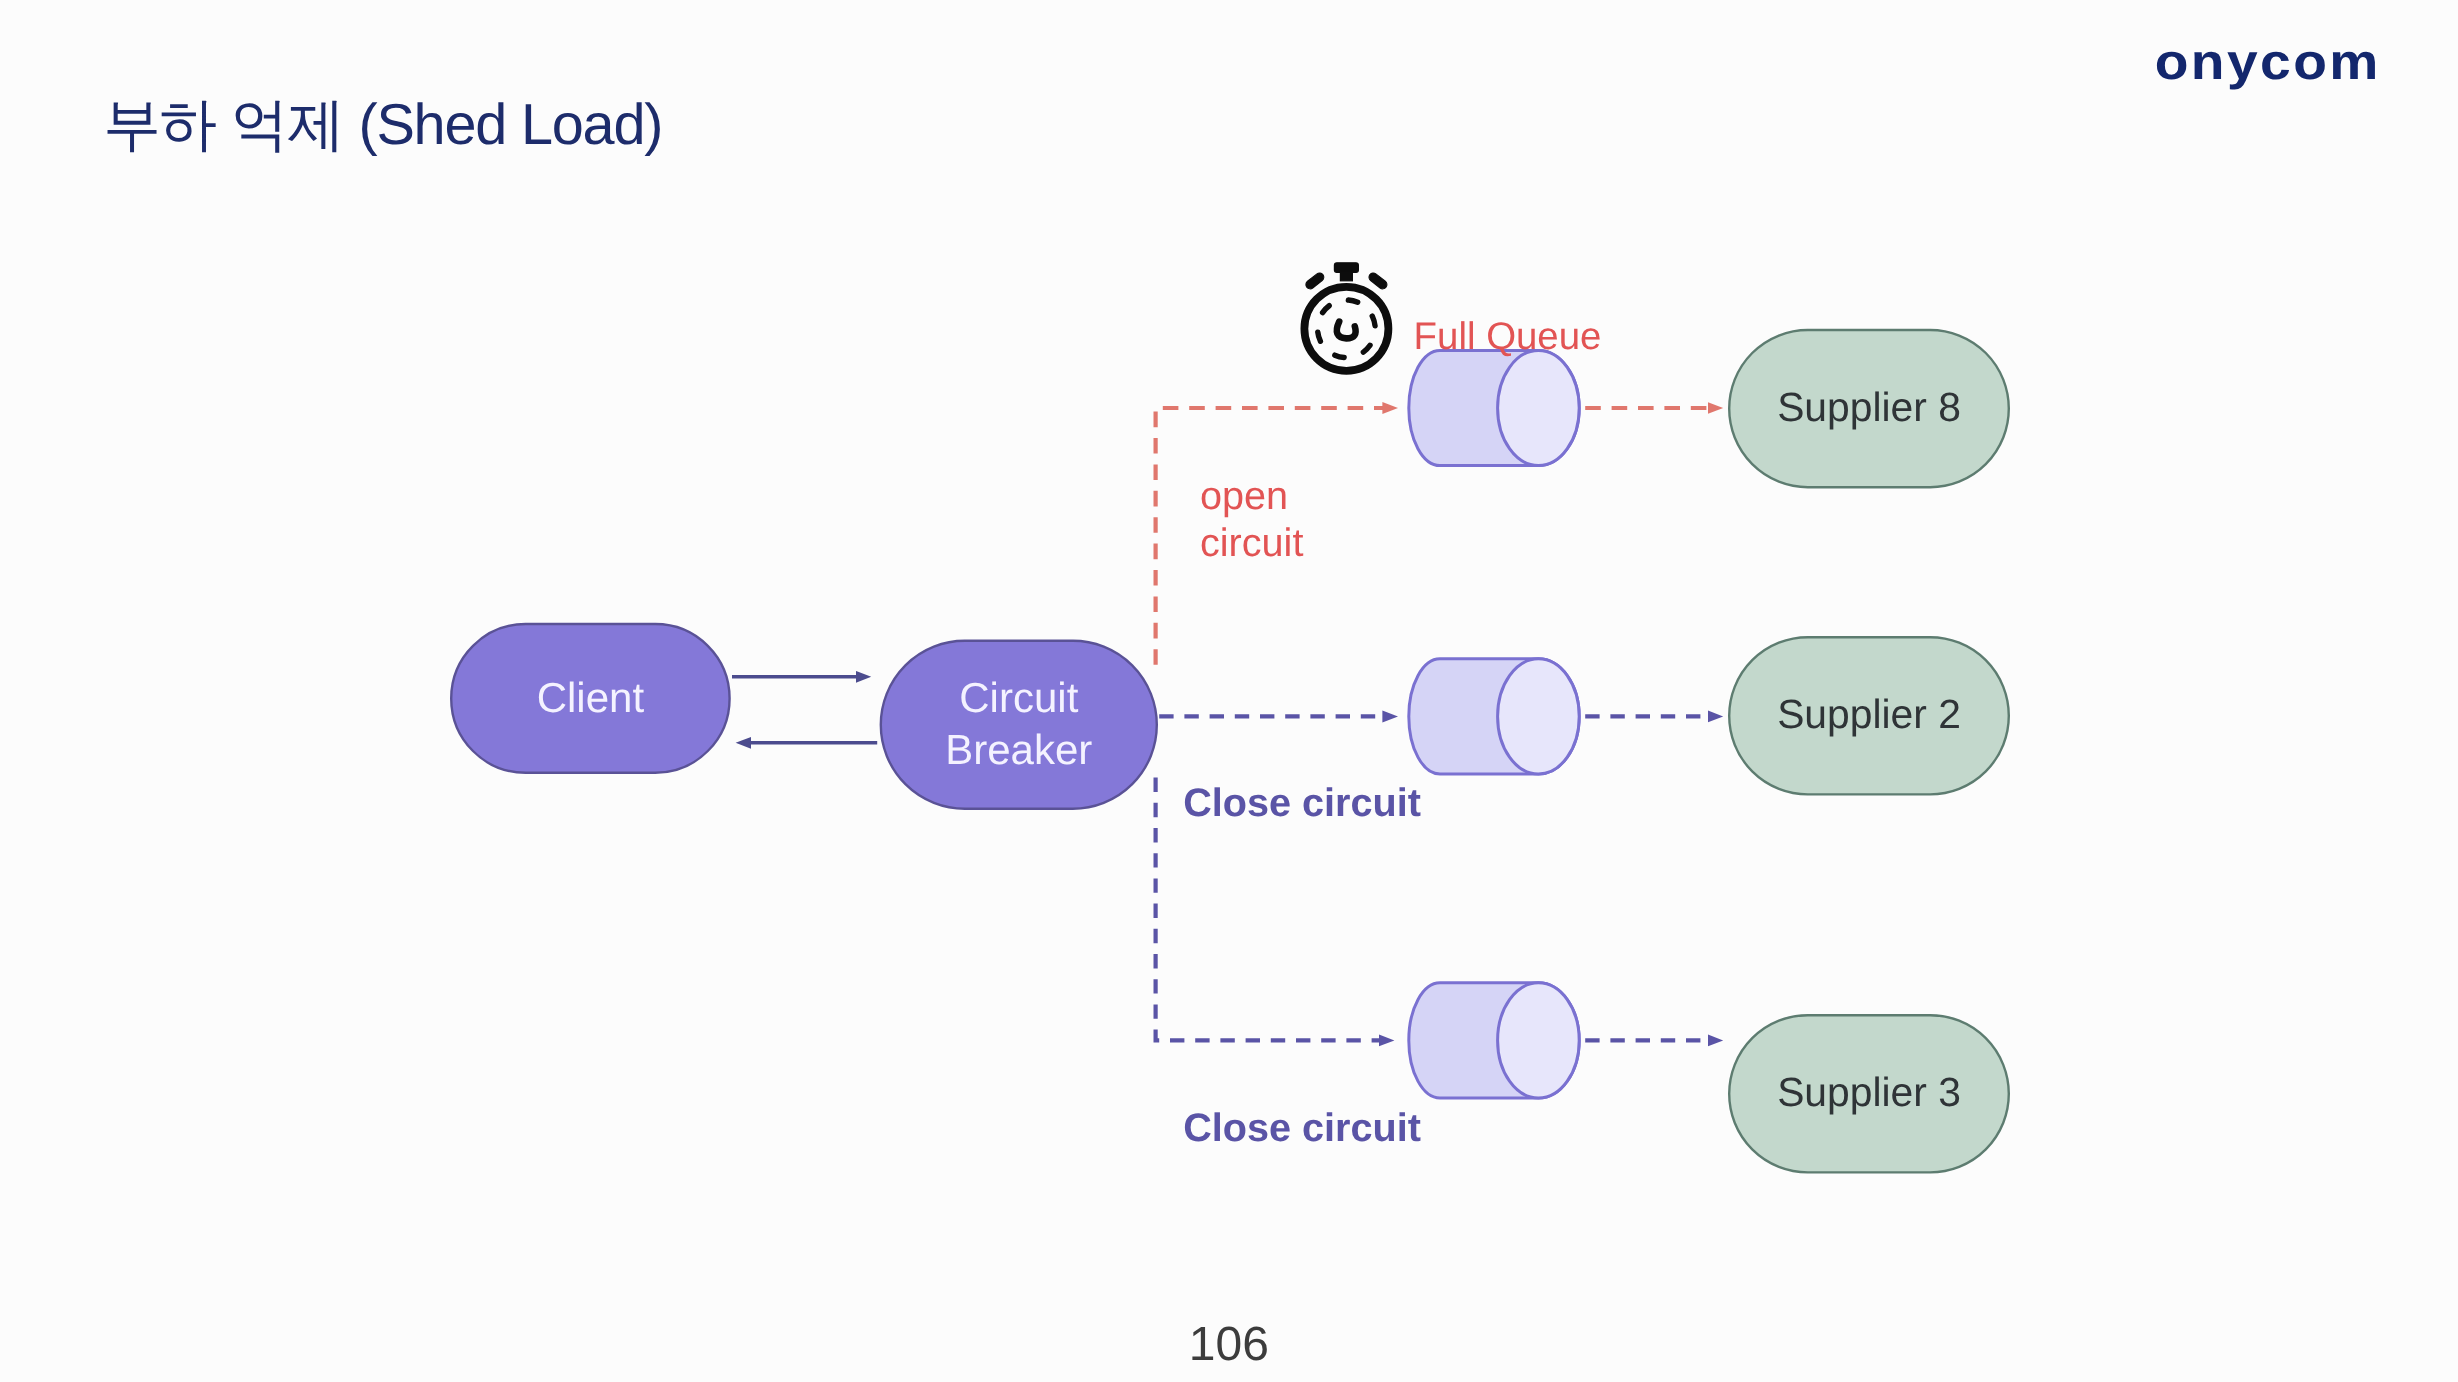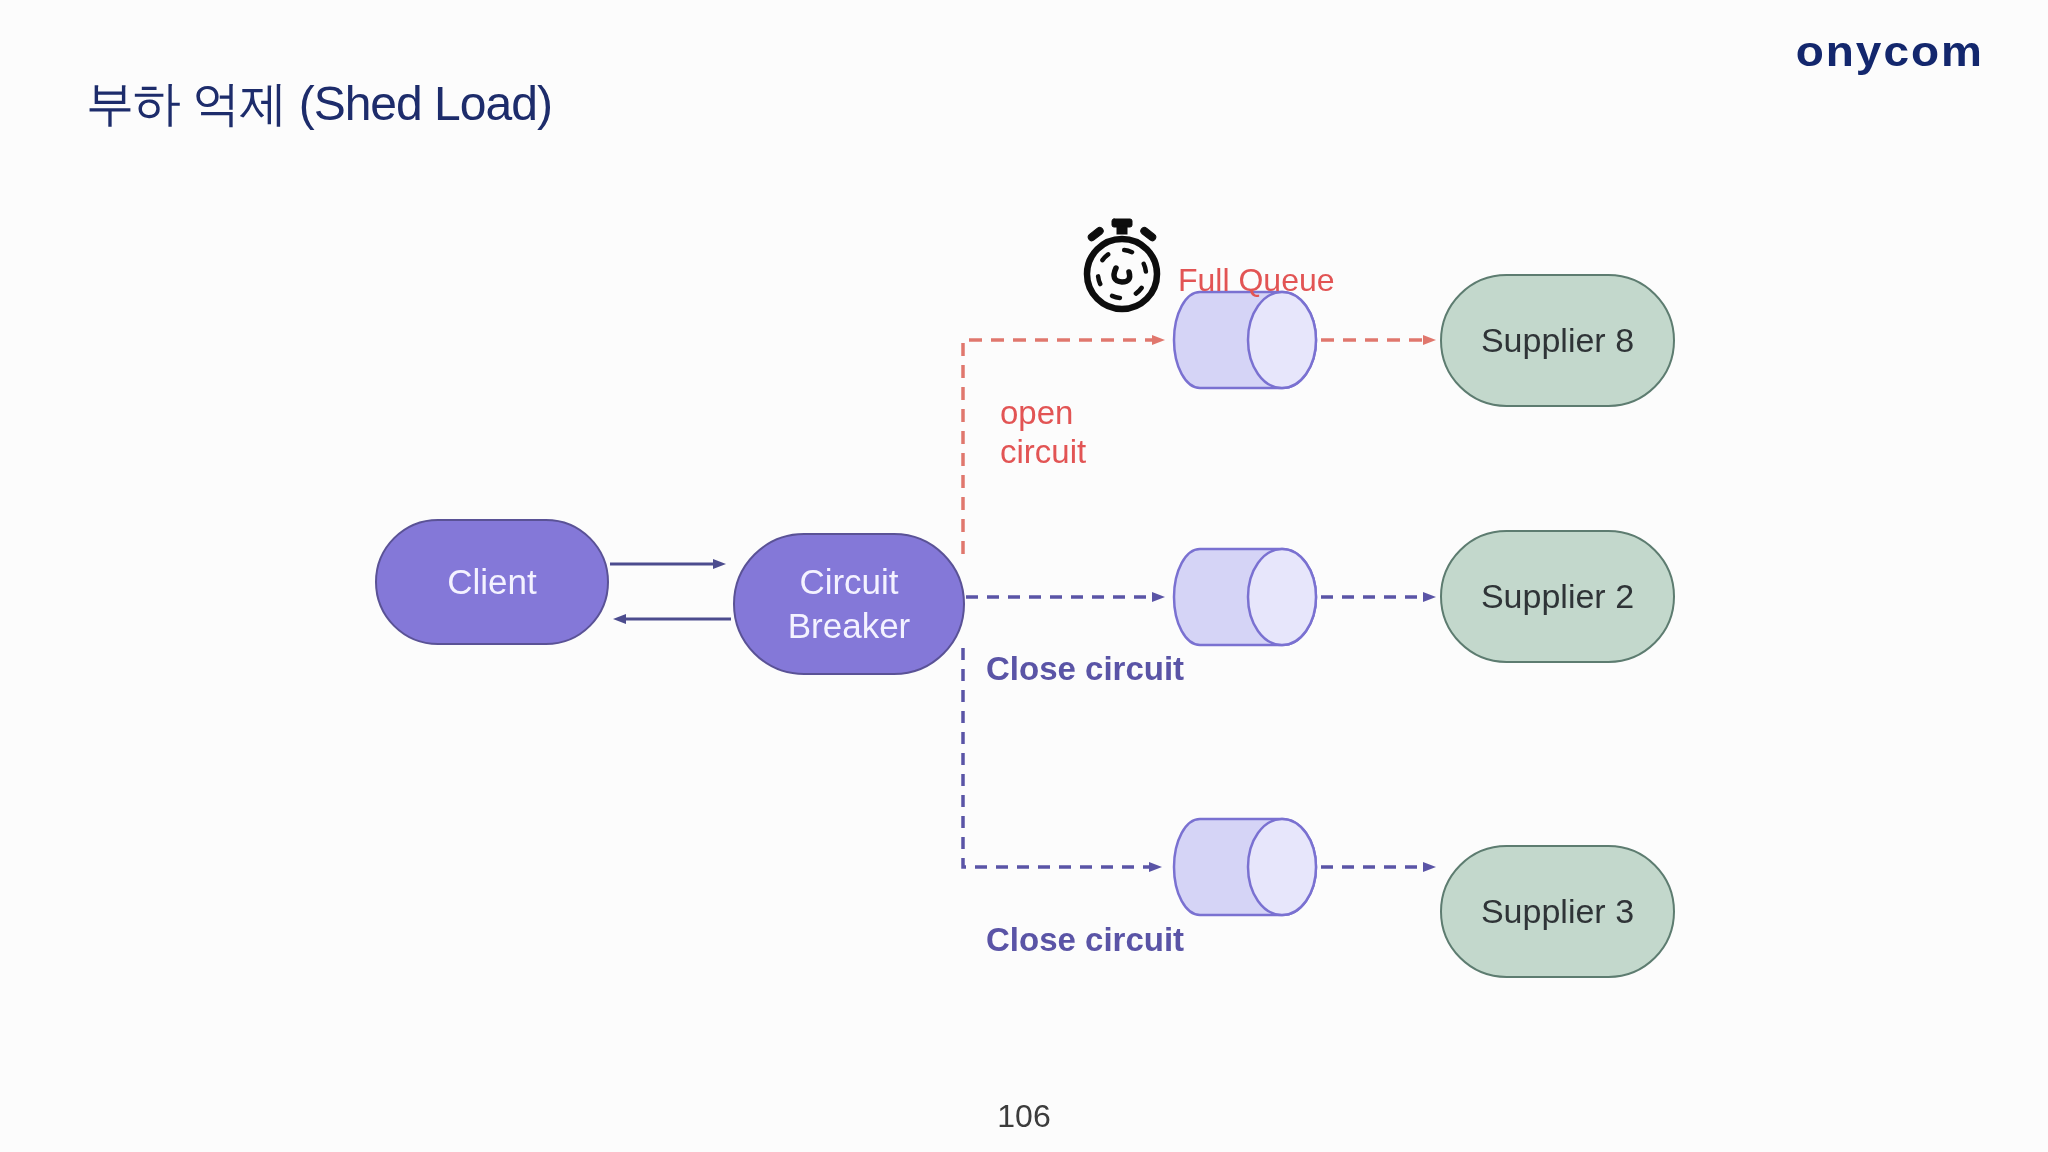--- a/index.html
+++ b/index.html
@@ -67,21 +67,21 @@
   .lbl{position:absolute;font-size:33px;margin-top:28px;}
   .lbl-red{color:var(--red_text);}
   .lbl-purple{color:var(--purple_line);font-weight:bold;}
   .lbl-full-queue{left:1178px;top:234px;font-size:32px;}
   .lbl-open-circuit{left:1000px;top:366px;width:132px;text-align:left;line-height:1.18;}
   .lbl-close-1{left:986px;top:622px;}
   .lbl-close-2{left:986px;top:893px;}
 
   .page-number{
     position:absolute;left:0;right:0;top:1098px;text-align:center;
-    font-size:32px;color:var(--page_text);
+    font-size:40px;color:var(--page_text);
   }
 </style>
 </head>
 <body>
 
 <div class="slide">
 
   <div class="logo">onycom</div>
   <h1 class="title">부하 억제 (Shed Load)</h1>
 

